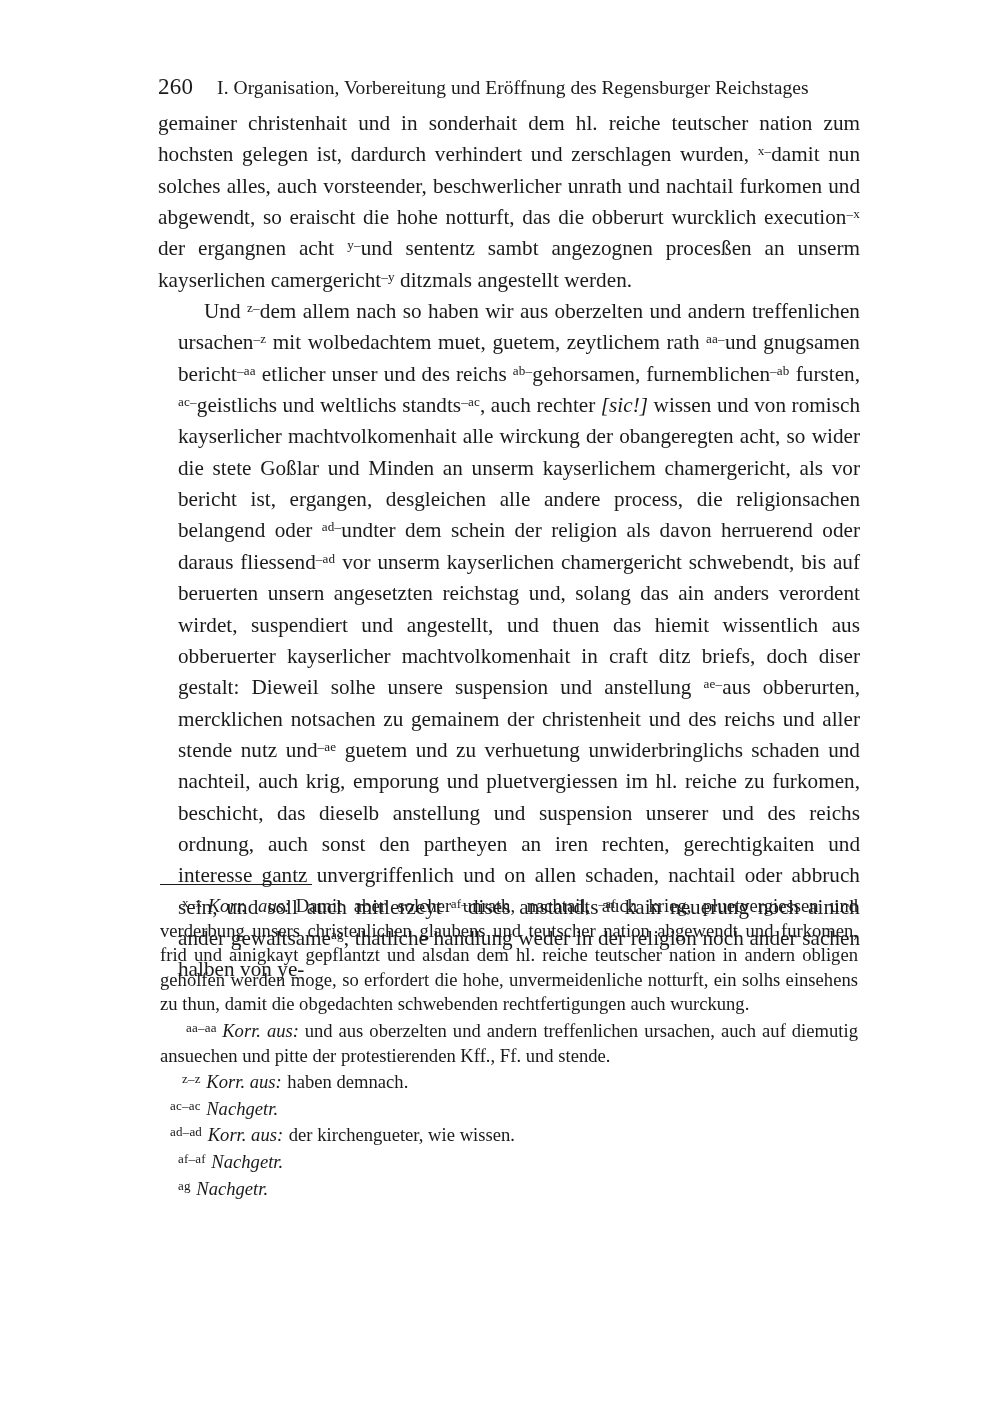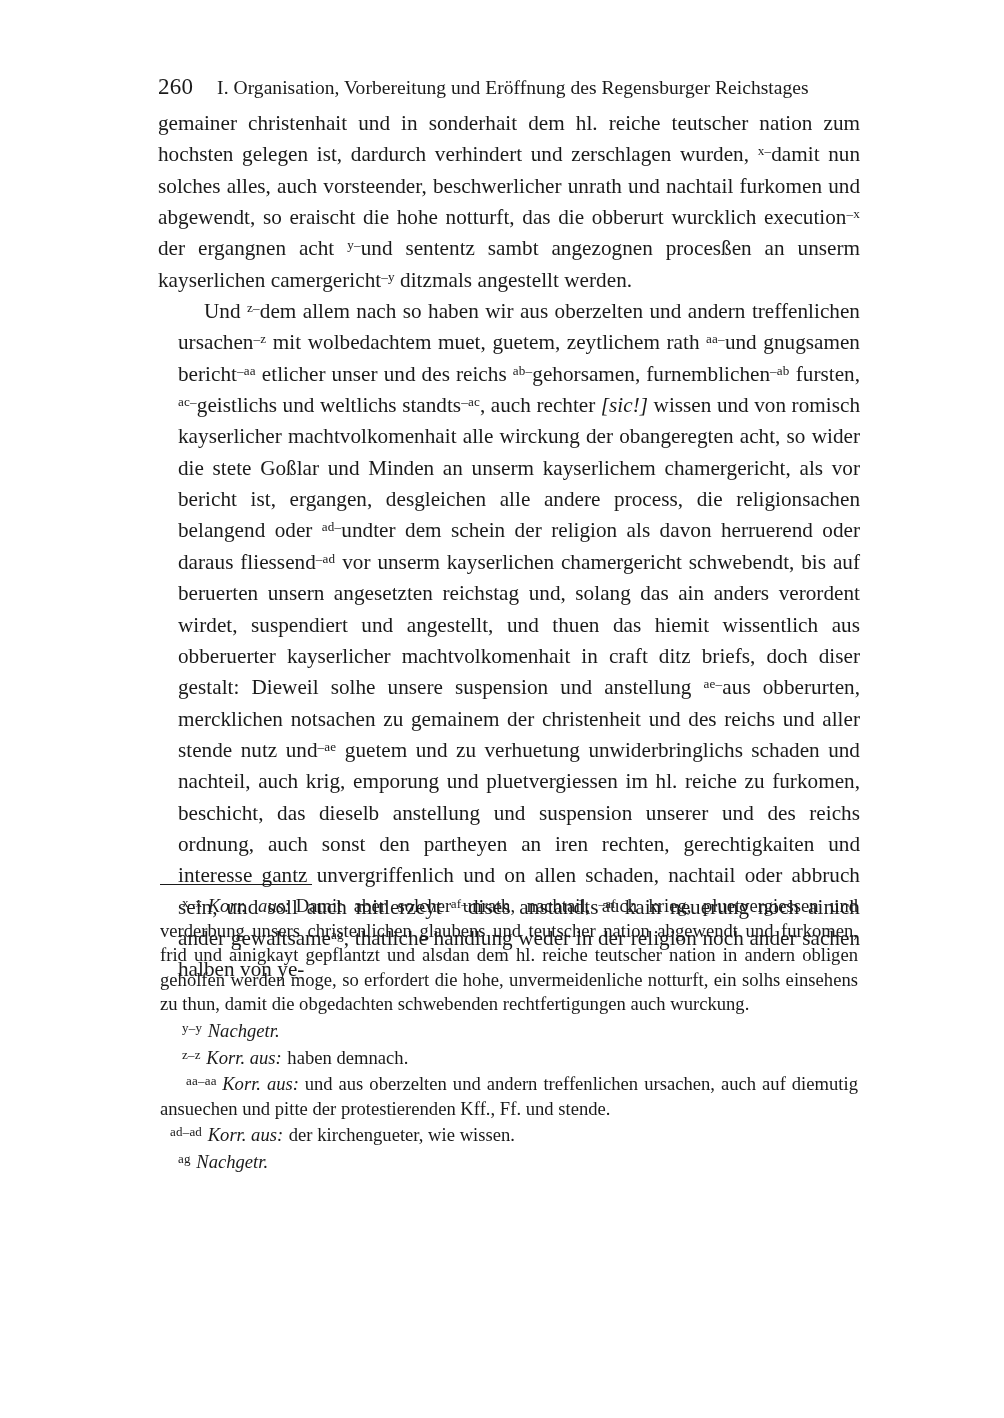--- a/index.html
+++ b/index.html
@@ -125,29 +125,30 @@
 
     <p class="para indent"><span>Und </span><sup class="sig">z–</sup><span>dem allem nach so haben wir aus oberzelten und andern treffenlichen ursachen</span><sup class="sig">–z</sup><span> mit wolbedachtem muet, guetem, zeytlichem rath </span><sup class="sig">aa–</sup><span>und gnugsamen bericht</span><sup class="sig">–aa</sup><span> etlicher unser und des reichs </span><sup class="sig">ab–</sup><span>gehorsamen, furnemblichen</span><sup class="sig">–ab</sup><span> fursten, </span><sup class="sig">ac–</sup><span>geistlichs und weltlichs standts</span><sup class="sig">–ac</sup><span>, auch rechter </span><span class="ital">[sic!]</span><span> wissen und von romisch kayserlicher machtvolkomenhait alle wirckung der obangeregten acht, so wider die stete Goßlar und Minden an unserm kayserlichem chamergericht, als vor bericht ist, ergangen, desgleichen alle andere process, die religionsachen belangend oder </span><sup class="sig">ad–</sup><span>undter dem schein der religion als davon herruerend oder daraus fliessend</span><sup class="sig">–ad</sup><span> vor unserm kayserlichen chamergericht schwebendt, bis auf beruerten unsern angesetzten reichstag und, solang das ain anders verordent wirdet, suspendiert und angestellt, und thuen das hiemit wissentlich aus obberuerter kayserlicher machtvolkomenhait in craft ditz briefs, doch diser gestalt: Dieweil solhe unsere suspension und anstellung </span><sup class="sig">ae–</sup><span>aus obberurten, mercklichen notsachen zu gemainem der christenheit und des reichs und aller stende nutz und</span><sup class="sig">–ae</sup><span> guetem und zu verhuetung unwiderbringlichs schaden und nachteil, auch krig, emporung und pluetvergiessen im hl. reiche zu furkomen, beschicht, das dieselb anstellung und suspension unserer und des reichs ordnung, auch sonst den partheyen an iren rechten, gerechtigkaiten und interesse gantz unvergriffenlich und on allen schaden, nachtail oder abbruch sein, und soll auch mitlerzeyt </span><sup class="sig">af–</sup><span>dises anstandts</span><sup class="sig">–af</sup><span> kain neuerung noch ainich ander gewaltsame</span><sup class="sig">ag</sup><span>, thatliche handlung weder in der religion noch ander sachen halben von ye-</span></p>
 
   </div>
 
   <div class="fn-block">
     <div class="fn-rule"></div>
 
     <p class="fn ind2"><sup class="lead">x–x</sup><span class="sp"></span><span class="kind">Korr. aus:</span><span class="sp"></span><span>Damit aber solcher unrath, nachtail, auch krieg, pluetvergiessen und verderbung unsers christenlichen glaubens und teutscher nation abgewendt und furkomen, frid und ainigkayt gepflantzt und alsdan dem hl. reiche teutscher nation in andern obligen geholfen werden moge, so erfordert die hohe, unvermeidenliche notturft, ein solhs einsehens zu thun, damit die obgedachten schwebenden rechtfertigungen auch wurckung.</span></p>
 
-    <p class="fn ind2"><sup class="lead">y–y</sup><span class="sp"></span><span class="kind">Nachgetr.</span></p>
+
+    <p class="fn ind1"><sup class="lead">aa–aa</sup><span class="sp"></span><span class="kind">Korr. aus:</span><span class="sp"></span><span>und aus oberzelten und andern treffenlichen ursachen, auch auf diemutig ansuechen und pitte der protestierenden Kff., Ff. und stende.</span></p>
 
     <p class="fn ind2"><sup class="lead">z–z</sup><span class="sp"></span><span class="kind">Korr. aus:</span><span class="sp"></span><span>haben demnach.</span></p>
 
-    <p class="fn ind1"><sup class="lead">aa–aa</sup><span class="sp"></span><span class="kind">Korr. aus:</span><span class="sp"></span><span>und aus oberzelten und andern treffenlichen ursachen, auch auf diemutig ansuechen und pitte der protestierenden Kff., Ff. und stende.</span></p>
 
-
+    <p class="fn ind0"><sup class="lead">ac–ac</sup><span class="sp"></span><span class="kind">Nachgetr.</span></p>
 
     <p class="fn ind0"><sup class="lead">ad–ad</sup><span class="sp"></span><span class="kind">Korr. aus:</span><span class="sp"></span><span>der kirchengueter, wie wissen.</span></p>
 
 
+    <p class="fn ind3"><sup class="lead">af–af</sup><span class="sp"></span><span class="kind">Nachgetr.</span></p>
 
     <p class="fn ind3"><sup class="lead">ag</sup><span class="sp"></span><span class="kind">Nachgetr.</span></p>
 
   </div>
 
 </div>
 
 </body></html>

